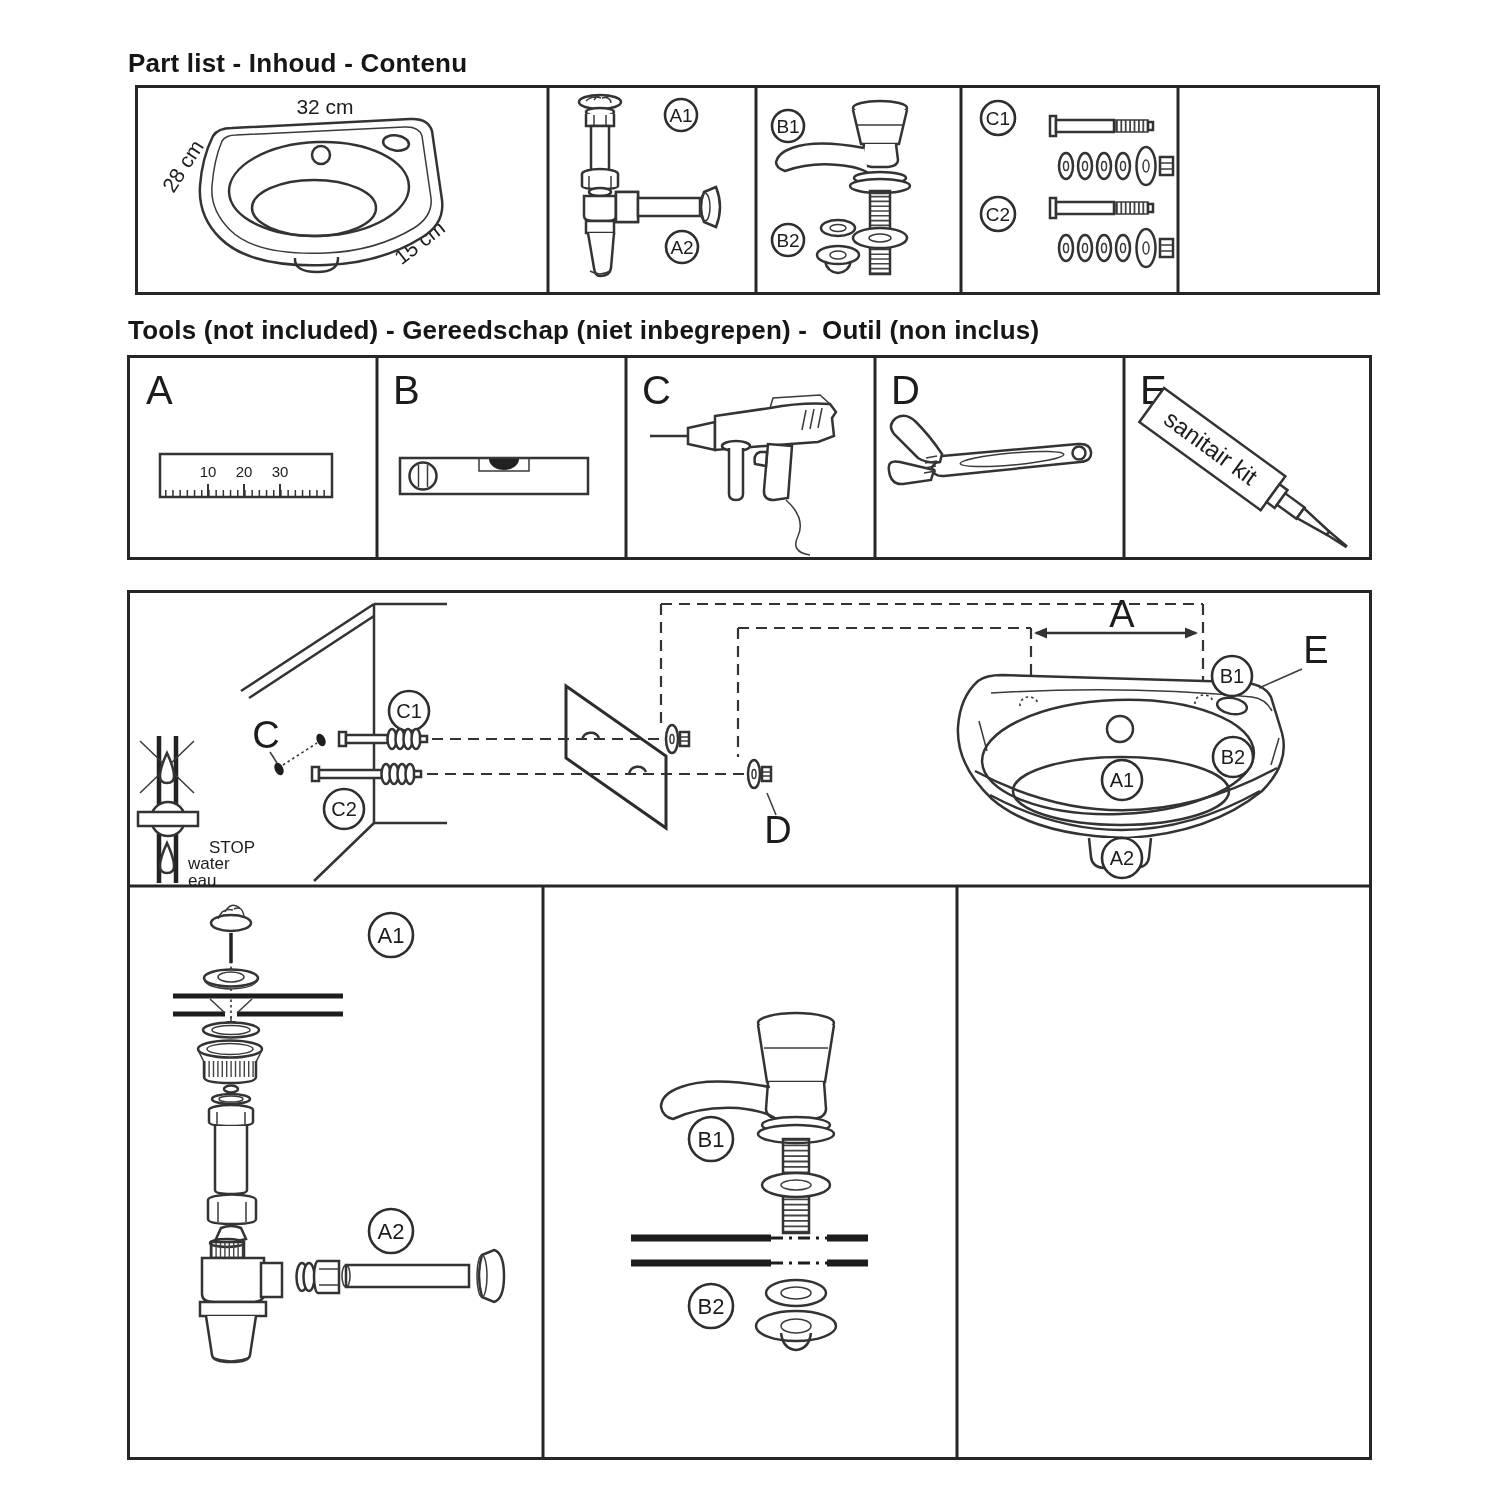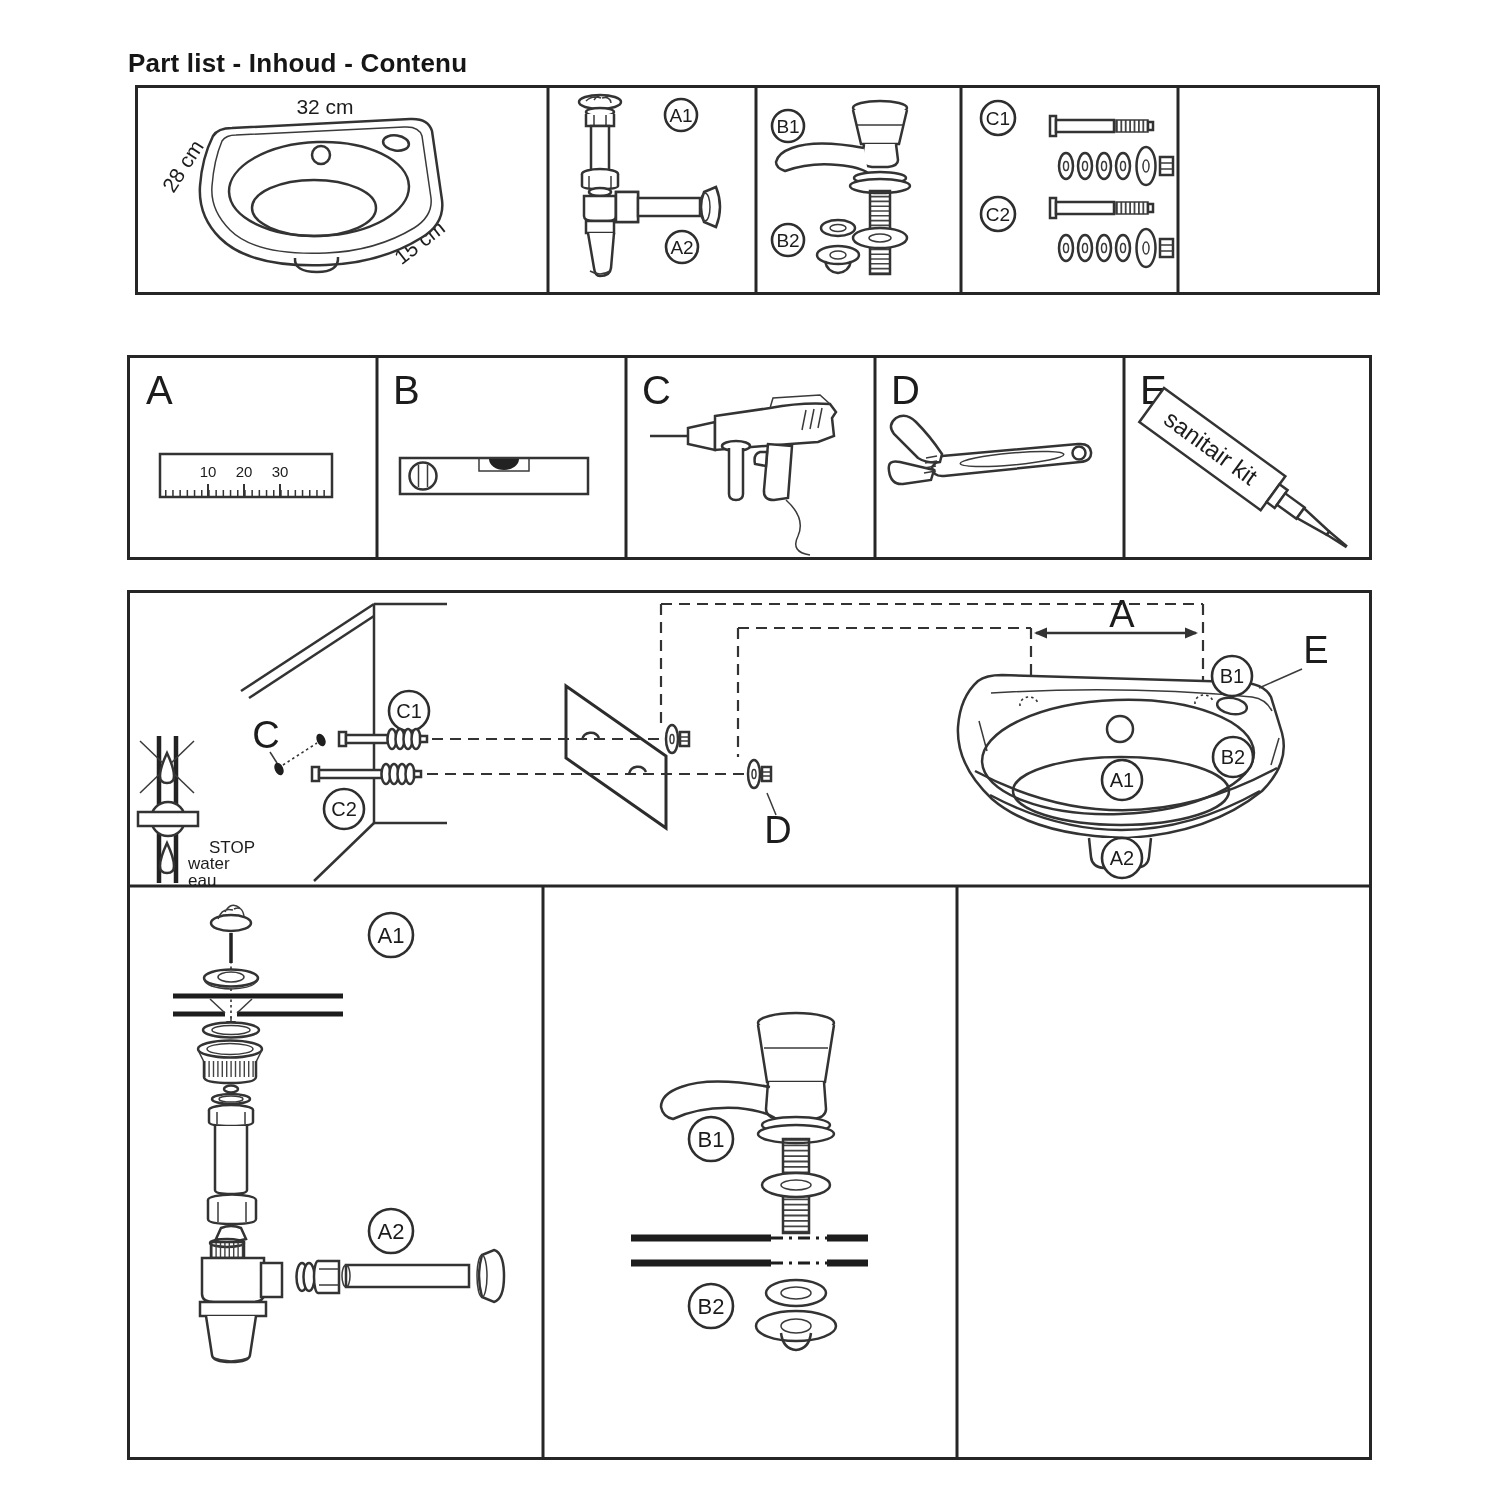--- a/index.html
+++ b/index.html
@@ -175,20 +175,21 @@
             <ellipse class="lnthin" cx="1008" cy="160" rx="3" ry="6"></ellipse>
           <rect class="lnw" x="1022" y="151" width="13" height="18"></rect>
           <line class="lnthin" x1="1022" y1="157" x2="1035" y2="157"></line>
             <line class="lnthin" x1="1022" y1="163" x2="1035" y2="163"></line>
         </g>
       </g>
 
     </svg>
   </div>
 
+  <div class="hdr hdr-tools">Tools (not included) - Gereedschap (niet inbegrepen) -  Outil (non inclus)</div>
 
   <div class="box box-tools">
     <svg width="1239" height="199" viewBox="0 0 1239 199">
       <g>
         <line class="divider" x1="247" y1="0" x2="247" y2="199"></line>
         <line class="divider" x1="496" y1="0" x2="496" y2="199"></line>
         <line class="divider" x1="745" y1="0" x2="745" y2="199"></line>
         <line class="divider" x1="994" y1="0" x2="994" y2="199"></line>
       </g>
       <text class="toolletter" x="16" y="46">A</text>

